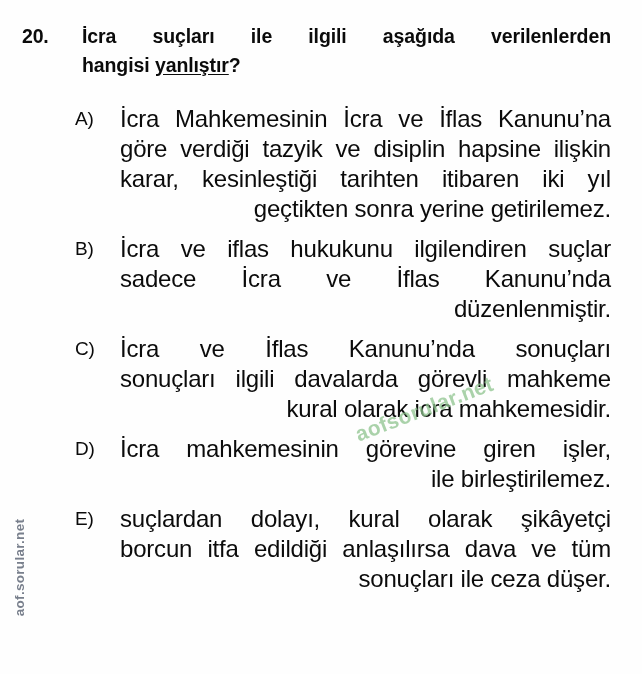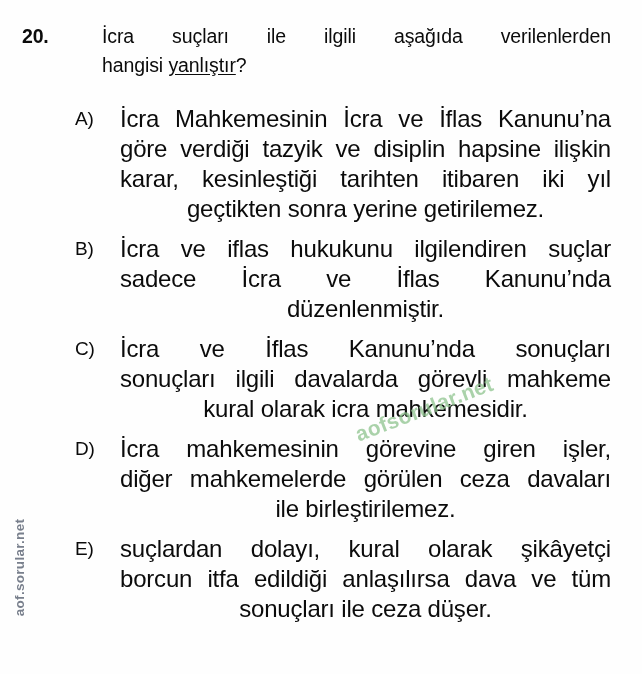--- a/index.html
+++ b/index.html
@@ -22,38 +22,38 @@
   
   #question-block {
     position: absolute;
     left: 22px;
     top: 22px;
     width: 589px;
   }
   .stem-row {
     display: flex;
     align-items: flex-start;
+    gap: 20px;
   }
   #question-number {
     flex: 0 0 auto;
     width: 40px;
     font-size: 19.5px;
     font-weight: bold;
     line-height: 29px;
     letter-spacing: -0.2px;
   }
   #question-text {
     flex: 1 1 auto;
     font-size: 19.5px;
-    font-weight: normal;
+    font-weight: bold;
     line-height: 29px;
     text-align: justify;
     text-justify: inter-word;
     letter-spacing: -0.1px;
-    margin-left: 40px;
   }
   #question-text .lineA {
     display: block;
     text-align: justify;
     text-align-last: justify;
     white-space: nowrap;
   }
   #question-text .lineB {
     display: block;
   }
@@ -88,21 +88,21 @@
     letter-spacing: -0.2px;
   }
   .option-text .jline {
     display: block;
     text-align: justify;
     text-align-last: justify;
     white-space: nowrap;
   }
   .option-text .lline {
     display: block;
-    text-align: center;
+    text-align: right;
     white-space: nowrap;
   }
 
   
   #watermark-diagonal {
     position: absolute;
     left: 352px;
     top: 424px;
     width: 140px;
     transform: rotate(-21deg);
@@ -175,21 +175,20 @@
         <span class="jline">İcra ve İflas Kanunu’nda sonuçları</span>
         <span class="jline">sonuçları ilgili davalarda görevli mahkeme</span>
         <span class="lline">kural olarak  icra mahkemesidir.</span>
       </div>
     </div>
 
     <div class="option">
       <div class="option-letter">D)</div>
       <div class="option-text">
         <span class="jline">İcra mahkemesinin görevine giren işler,</span>
-        <span class="jline">diğer mahkemelerde görülen ceza davaları</span>
         <span class="lline">ile birleştirilemez.</span>
       </div>
     </div>
 
     <div class="option">
       <div class="option-letter">E)</div>
       <div class="option-text">
         <span class="jline">suçlardan dolayı, kural olarak şikâyetçi</span>
         <span class="jline">borcun itfa edildiği anlaşılırsa dava ve tüm</span>
         <span class="lline">sonuçları ile ceza düşer.</span>

